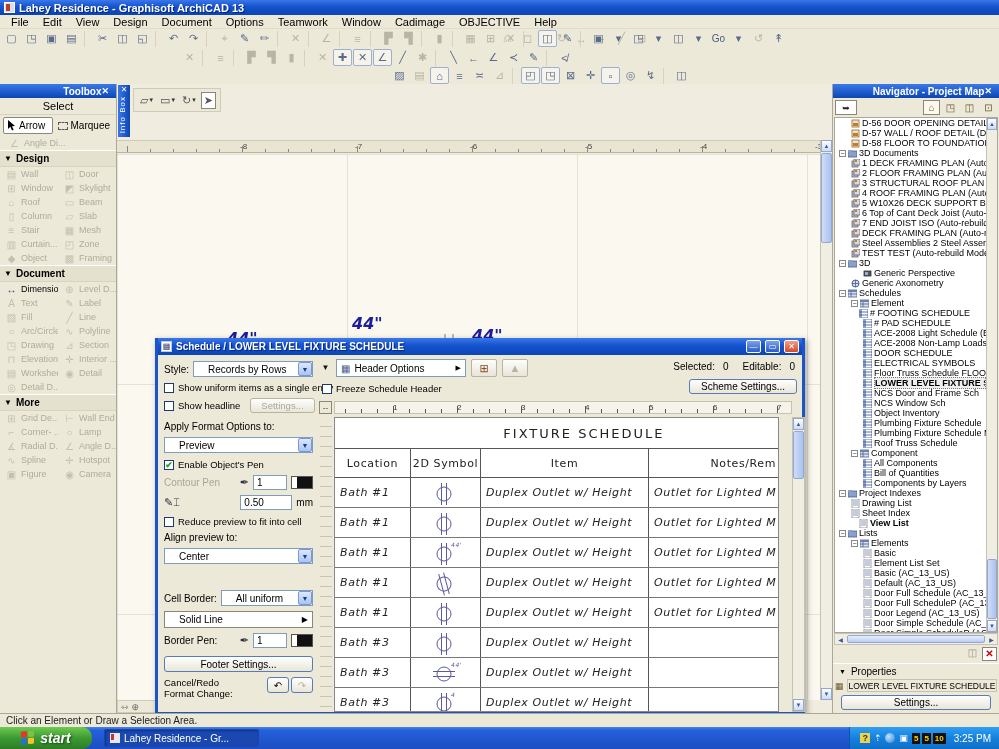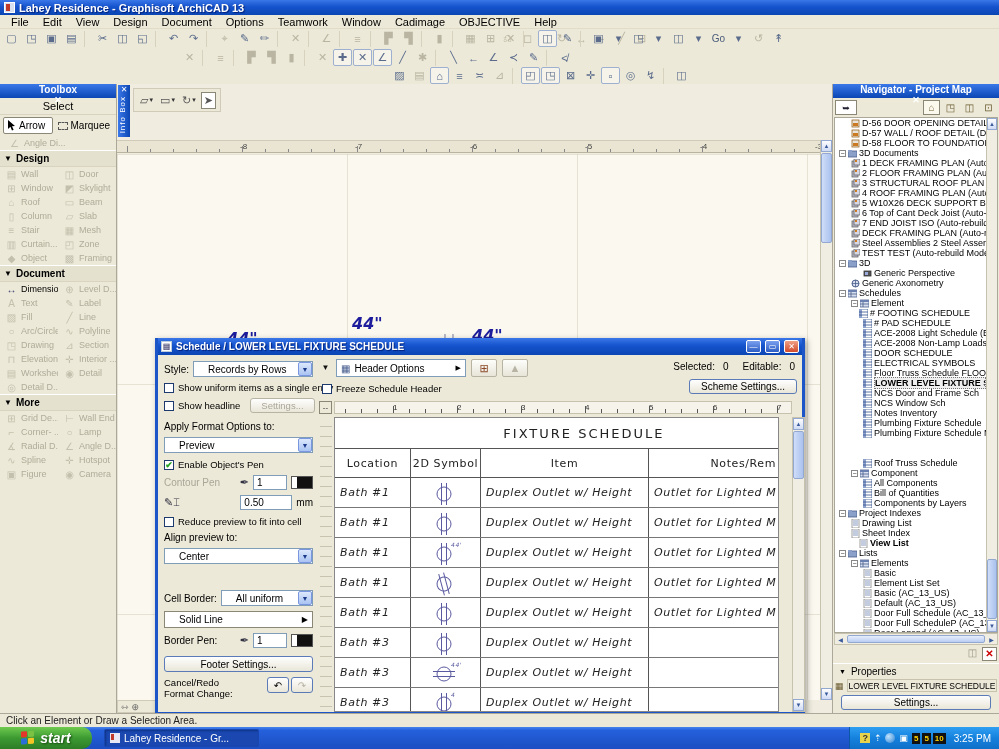--- a/index.html
+++ b/index.html
@@ -24,21 +24,21 @@
     font-size:11px; color:#5a6b8c; }
   .tbtn.dim { color:#b9b5a2; }
   .tbtn.pressed { background:#f6f4ea; border:1px solid #9db0d0; border-radius:2px; }
   .tsep { width:6px; height:16px; border-left:1px solid #d6d2bd; margin:0 2px; }
   .go-btn { font-size:10px; color:#4a5b7c; padding:0 3px; }
 
   
   .toolbox { position:absolute; left:0; top:84px; width:117px; height:629px; background:#ece9d8;
     border-right:1px solid #aca899; }
   .paneltitle { height:14px; background:linear-gradient(180deg,#3a77e8,#0b46b4); color:#fff;
-    font-size:10px; font-weight:bold; display:flex; align-items:center; padding:0 7px; justify-content:space-between;flex-direction:column;}
+    font-size:10px; font-weight:bold; display:flex; align-items:center; padding:0 7px; justify-content:flex-end;}
   .paneltitle .x { font-size:9px; font-weight:bold; cursor:default; }
   .tb-select-hdr { text-align:center; font-size:11px; padding:2px 0; border-bottom:1px solid #d8d4c0;}
   .tb-two { display:flex; padding:2px 3px; gap:2px; }
   .tb-big { flex:1; display:flex; align-items:center; gap:3px; padding:2px 3px; font-size:10px; }
   .tb-big.sel { background:#fff; border:1px solid #8a8777; border-radius:2px; }
   .sec-hdr { display:flex; align-items:center; gap:4px; font-size:10px; font-weight:bold;
     padding:2px 4px; border-top:1px solid #fff; border-bottom:1px solid #d8d4c0; background:#e4e1cf; }
   .sec-hdr .tri { font-size:8px; }
   .tool-grid { display:grid; grid-template-columns:1fr 1fr; }
   .tool-item { display:flex; align-items:center; gap:3px; padding:1.5px 2px 1.5px 5px; font-size:9px;
@@ -890,41 +890,41 @@
           </svg>
           <span class="lbl">NCS Window Sch</span>
         </div>
         <div class="tree-row" style="padding-left: 28px;">
           <svg width="9" height="9" style="flex: 0 0 auto;">
             <rect x="0" y="0" width="9" height="9" fill="#fff" stroke="#33508c" stroke-width="0.8"></rect>
             <rect x="0" y="0" width="3" height="9" fill="#8ca0cc"></rect>
             <line x1="0" y1="3" x2="9" y2="3" stroke="#33508c" stroke-width="0.8"></line>
             <line x1="0" y1="6" x2="9" y2="6" stroke="#33508c" stroke-width="0.8"></line>
           </svg>
-          <span class="lbl">Notes Inventory</span>
+          <span class="lbl">Object Inventory</span>
         </div>
         <div class="tree-row" style="padding-left: 28px;">
           <svg width="9" height="9" style="flex: 0 0 auto;">
             <rect x="0" y="0" width="9" height="9" fill="#fff" stroke="#33508c" stroke-width="0.8"></rect>
             <rect x="0" y="0" width="3" height="9" fill="#8ca0cc"></rect>
             <line x1="0" y1="3" x2="9" y2="3" stroke="#33508c" stroke-width="0.8"></line>
             <line x1="0" y1="6" x2="9" y2="6" stroke="#33508c" stroke-width="0.8"></line>
           </svg>
           <span class="lbl">Plumbing Fixture Schedule</span>
         </div>
         <div class="tree-row" style="padding-left: 28px;">
           <svg width="9" height="9" style="flex: 0 0 auto;">
             <rect x="0" y="0" width="9" height="9" fill="#fff" stroke="#33508c" stroke-width="0.8"></rect>
             <rect x="0" y="0" width="3" height="9" fill="#8ca0cc"></rect>
             <line x1="0" y1="3" x2="9" y2="3" stroke="#33508c" stroke-width="0.8"></line>
             <line x1="0" y1="6" x2="9" y2="6" stroke="#33508c" stroke-width="0.8"></line>
           </svg>
           <span class="lbl">Plumbing Fixture Schedule Main</span>
         </div>
-        <div class="tree-row" style="padding-left: 28px; margin-top: 20px;">
+        <div class="tree-row" style="padding-left: 28px;">
           <svg width="9" height="9" style="flex: 0 0 auto;">
             <rect x="0" y="0" width="9" height="9" fill="#fff" stroke="#33508c" stroke-width="0.8"></rect>
             <rect x="0" y="0" width="3" height="9" fill="#8ca0cc"></rect>
             <line x1="0" y1="3" x2="9" y2="3" stroke="#33508c" stroke-width="0.8"></line>
             <line x1="0" y1="6" x2="9" y2="6" stroke="#33508c" stroke-width="0.8"></line>
           </svg>
           <span class="lbl">Roof Truss Schedule</span>
         </div>
         <div class="tree-row" style="padding-left: 16px;">
           <span class="exp">−</span>

